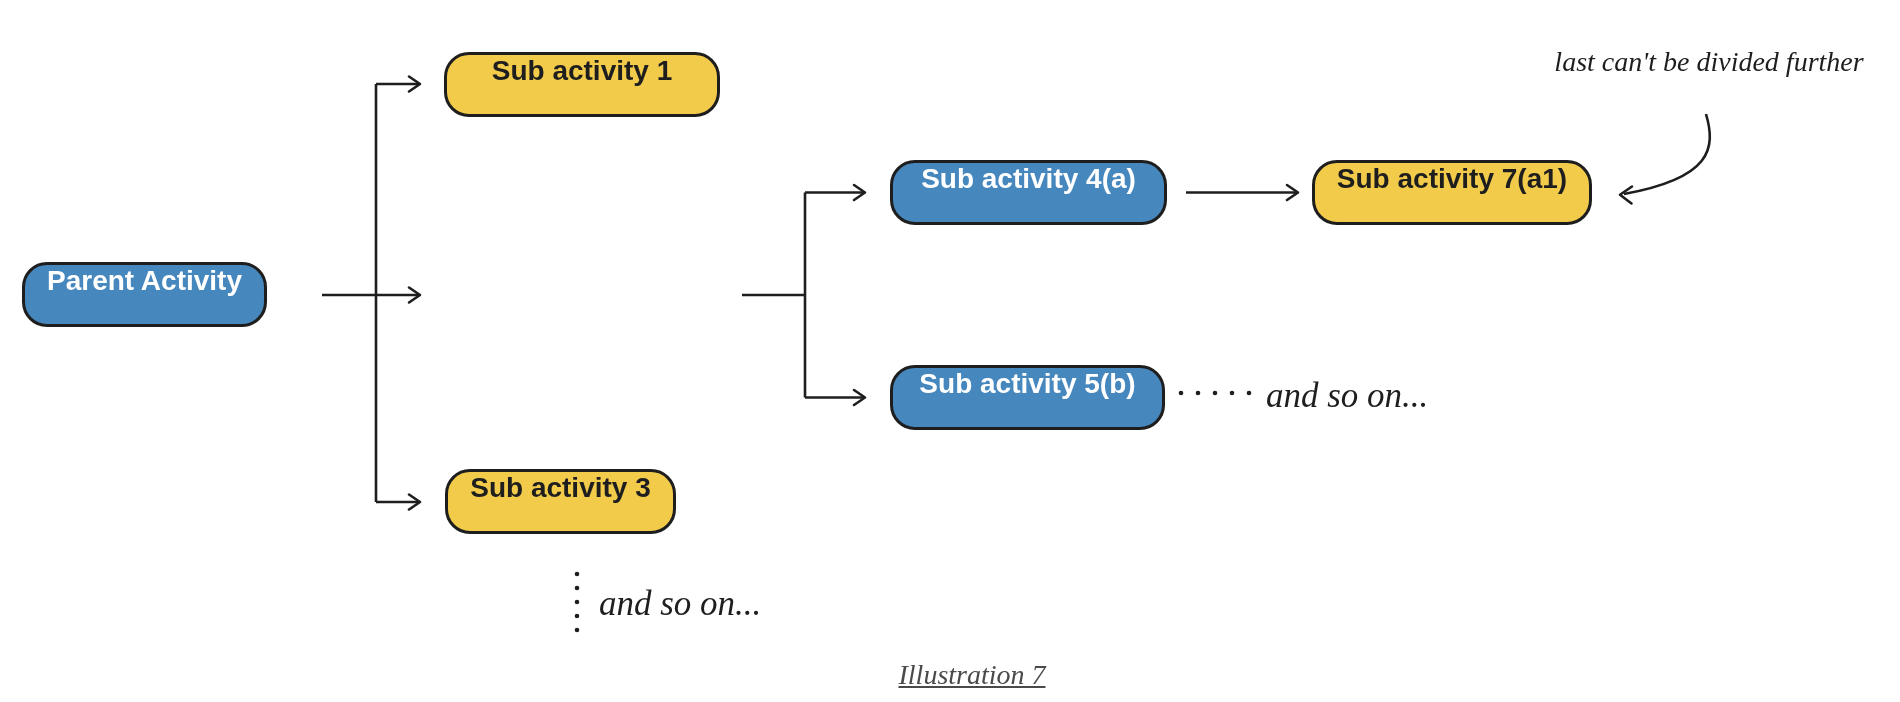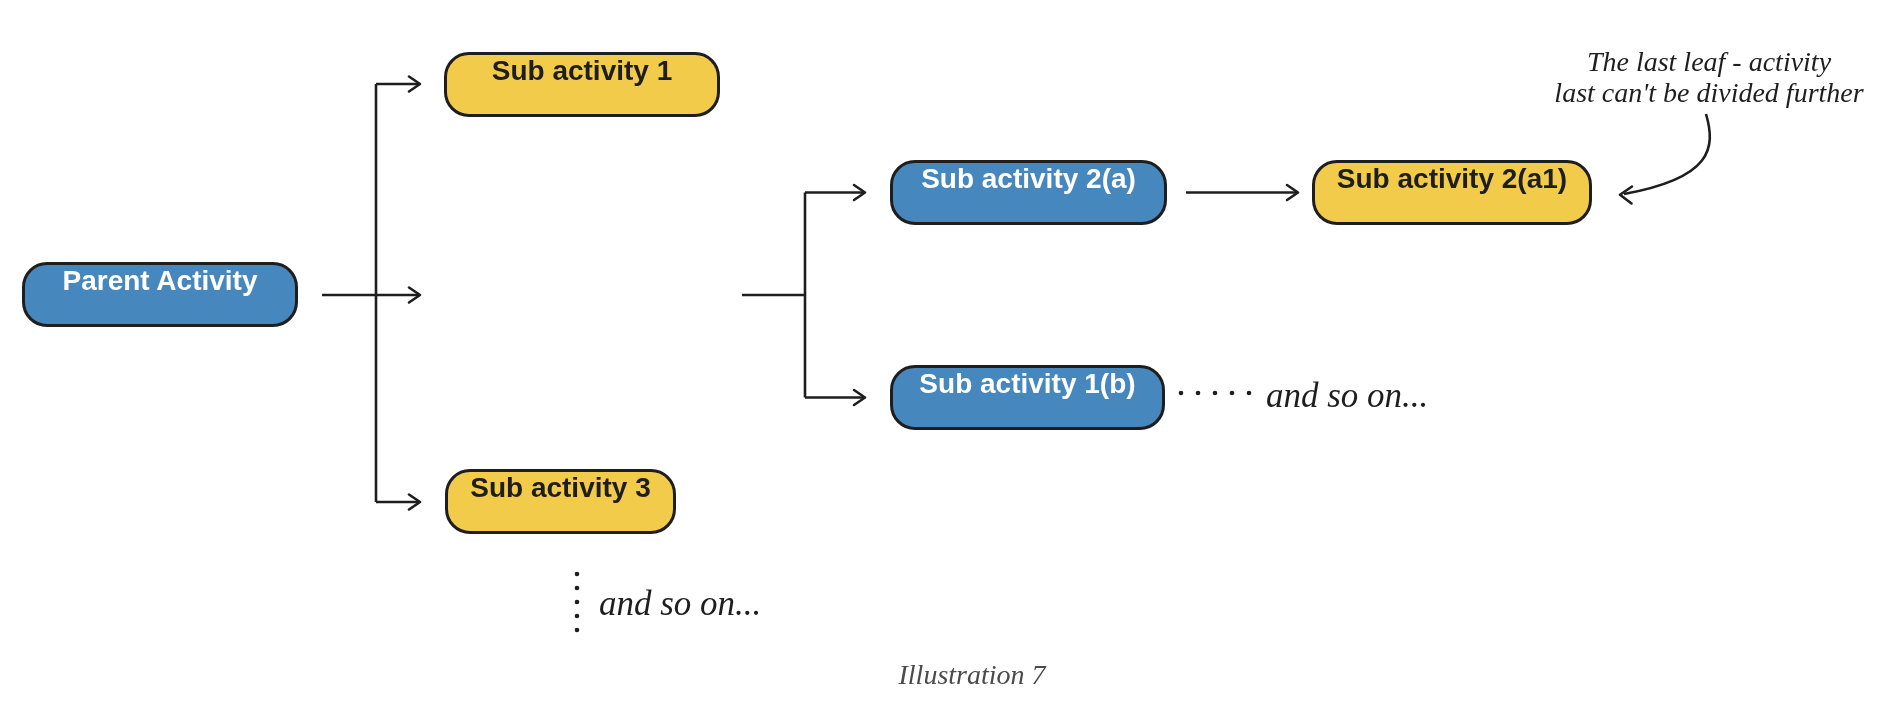--- a/index.html
+++ b/index.html
@@ -55,20 +55,21 @@
   .centered {
     transform: translateX(-50%);
     text-align: center;
   }
   .leaf-note {
     font-size: 28px;
   }
   .caption {
     font-size: 28px;
     color: var(--caption-color, #4A4A4A);
+    text-decoration: underline;
   }
 </style>
 </head>
 <body>
 
 <div class="canvas">
 
   <svg class="connectors" width="1900" height="702" viewBox="0 0 1900 702" xmlns="http://www.w3.org/2000/svg">
     <g fill="none" stroke="#1E1E1E" stroke-width="2.6">
 
@@ -104,47 +105,46 @@
     </g>
     <g fill="#1E1E1E">
       <circle cx="1181" cy="393" r="2.3"></circle>
       <circle cx="1198" cy="393" r="2.3"></circle>
       <circle cx="1215" cy="393" r="2.3"></circle>
       <circle cx="1232" cy="393" r="2.3"></circle>
       <circle cx="1249" cy="393" r="2.3"></circle>
     </g>
   </svg>
 
-  <div class="node blue" style="left:22px; top:262px; width:276px;">
+  <div class="node blue" style="left:22px; top:262px; width:245px;">
     <span>Parent Activity</span>
   </div>
 
   <div class="node yellow" style="left:444px; top:52px; width:276px;">
     <span>Sub activity 1</span>
   </div>
 
 
   <div class="node yellow" style="left:445px; top:469px; width:231px;">
     <span>Sub activity 3</span>
   </div>
 
   <div class="node blue" style="left:890px; top:160px; width:277px;">
-    <span>Sub activity 2(a)</span>
+    <span>Sub activity 4(a)</span>
   </div>
 
   <div class="node blue" style="left:890px; top:365px; width:275px;">
-    <span>Sub activity 1(b)</span>
+    <span>Sub activity 5(b)</span>
   </div>
 
   <div class="node yellow" style="left:1312px; top:160px; width:280px;">
-    <span>Sub activity 2(a1)</span>
+    <span>Sub activity 7(a1)</span>
   </div>
 
   <div class="serif-note leaf-note centered" style="left:1709px; top:46px; line-height:31px;">
-    <div>The last leaf - activity</div>
     <div>last can't be divided further</div>
   </div>
 
   <div class="serif-note" style="left:1266px; top:381px;">and so on...</div>
 
   <div class="serif-note" style="left:599px; top:589px;">and so on...</div>
 
   <div class="serif-note caption centered" style="left:972px; top:660px;">Illustration 7</div>
 
 </div>

